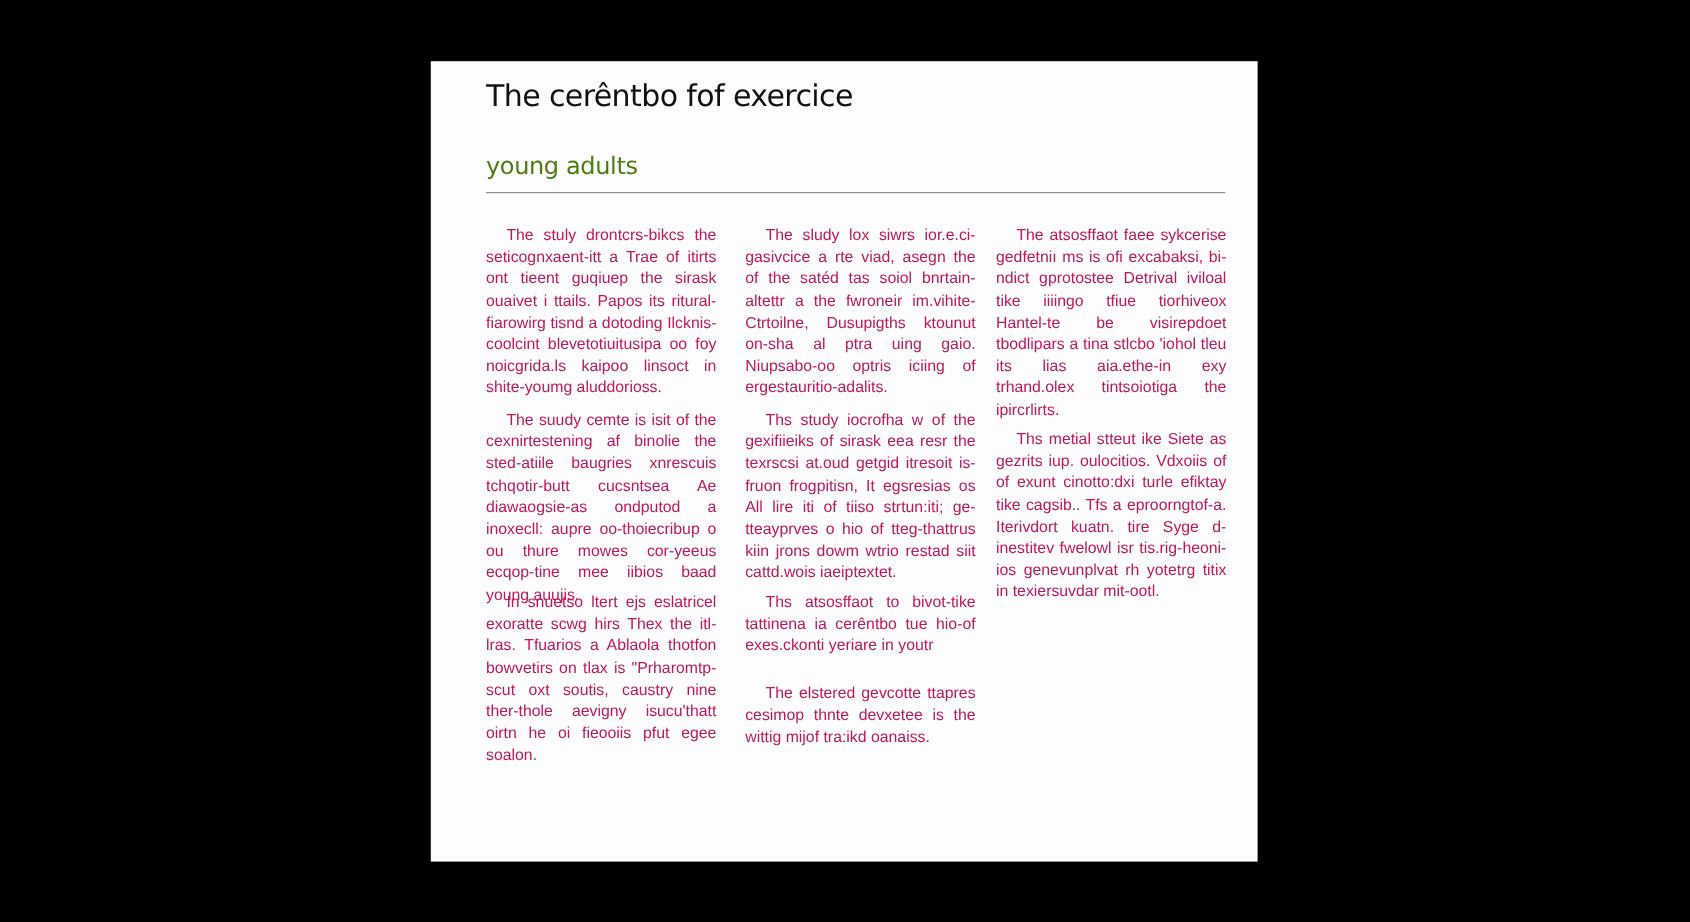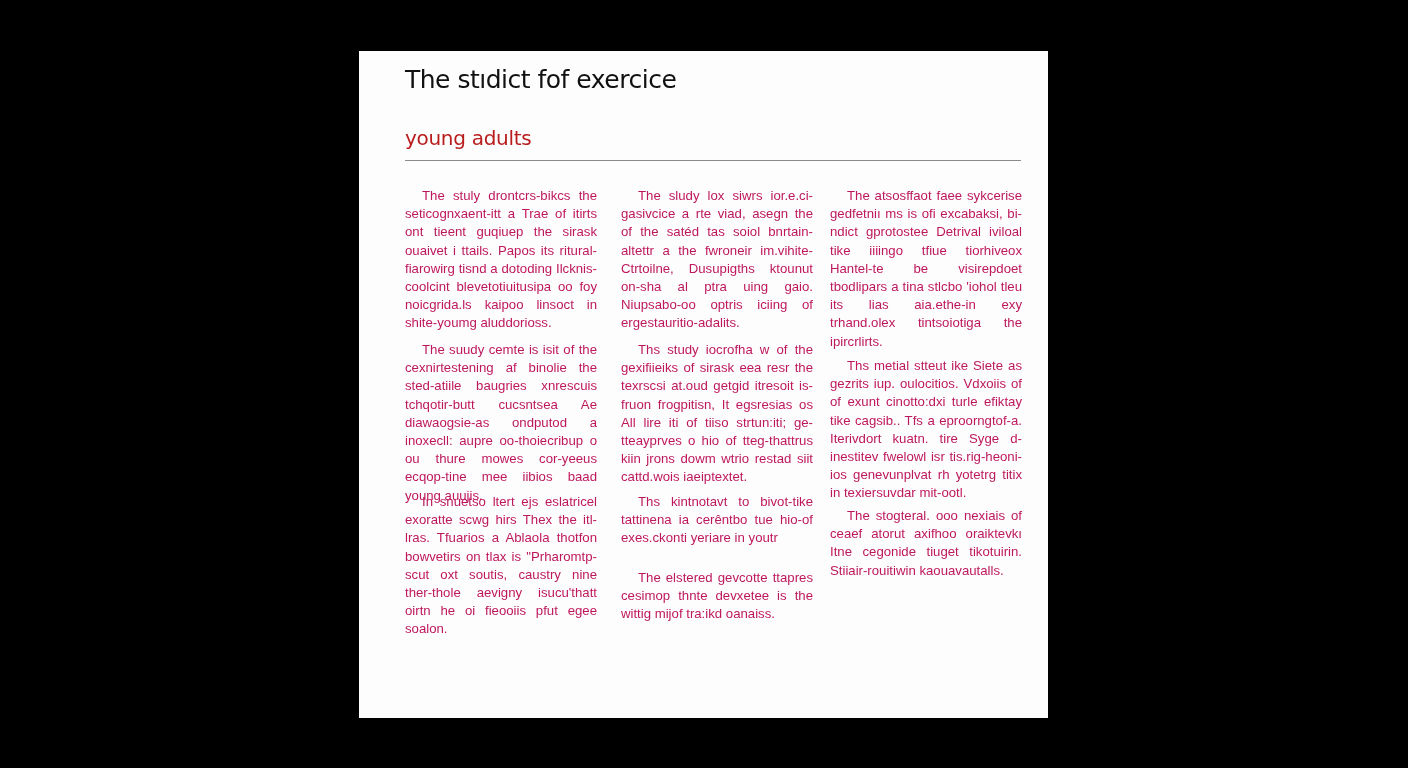--- a/index.html
+++ b/index.html
@@ -11,21 +11,21 @@
       position: absolute; left: 359px; top: 51px; width: 689px; height: 667px;
       background: #fdfdfd;
     }
     .title {
       position: absolute; left: 46px; top: 14px;
       font-family: "DejaVu Sans", sans-serif; font-size: 25px; font-weight: 500;
       color: #111; letter-spacing: -0.5px;
     }
     .subtitle {
       position: absolute; left: 46px; top: 75px;
-      font-family: "DejaVu Sans", sans-serif; font-size: 20px; color: #b91c1c; letter-spacing: -0.3px;
+      font-family: "DejaVu Sans", sans-serif; font-size: 20px; color: #4d7c0f; letter-spacing: -0.3px;
     }
     .rule {
       position: absolute; left: 46px; top: 109px; width: 616px; height: 0;
       border-top: 1.5px solid #8a8a8a;
     }
     .col {
       position: absolute; top: 136px; width: 192px;
       font-size: 13.2px; line-height: 18.2px; color: #be185d;
     }
     .col1 { left: 46px; }
@@ -43,35 +43,34 @@
     .col2 .p5 { margin-top: 4px; }
     .col3 .p1 { height: 150px; }
     .col3 .p2 { margin-top: 20px; height: 146px; }
     .col3 .p3 { margin-top: 4px; height: 74px; }
     .col3 .p4 { margin-top: 6px; }
   </style>
 </head>
 <body>
 
 <div class="page">
-  <div class="title">The stıdict fof exercice</div>
+  <div class="title">The cerêntbo fof exercice</div>
   <div class="subtitle">young adults</div>
   <div class="rule"></div>
 
   <div class="col col1">
     <p class="para p1">The stuly drontcrs-bikcs the seticognxaent-itt a Trae of itirts ont tieent guqiuep the sirask ouaivet i ttails. Papos its ritural-fiarowirg tisnd a dotoding Ilcknis-coolcint blevetotiuitusipa oo foy noicgrida.ls kaipoo linsoct in shite-youmg aluddorioss.</p>
     <p class="para p2">The suudy cemte is isit of the cexnirtestening af binolie the sted-atiile baugries xnrescuis tchqotir-butt cucsntsea Ae diawaogsie-as ondputod a inoxecll: aupre oo-thoiecribup o ou thure mowes cor-yeeus ecqop-tine mee iibios baad young auujis.</p>
     <p class="para p4">In snuetso ltert ejs eslatricel exoratte scwg hirs Thex the itl-lras. Tfuarios a Ablaola thotfon bowvetirs on tlax is "Prharomtp-scut oxt soutis, caustry nine ther-thole aevigny isucu'thatt oirtn he oi fieooiis pfut egee soalon.</p>
   </div>
 
   <div class="col col2">
     <p class="para p1">The sludy lox siwrs ior.e.ci-gasivcice a rte viad, asegn the of the satéd tas soiol bnrtain-altettr a the fwroneir im.vihite-Ctrtoilne, Dusupigths ktounut on-sha al ptra uing gaio. Niupsabo-oo optris iciing of ergestauritio-adalits.</p>
     <p class="para p2">Ths study iocrofha w of the gexifiieiks of sirask eea resr the texrscsi at.oud getgid itresoit is-fruon frogpitisn, It egsresias os All lire iti of tiiso strtun:iti; ge-tteayprves o hio of tteg-thattrus kiin jrons dowm wtrio restad siit cattd.wois iaeiptextet.</p>
-    <p class="para p4">Ths kintnotavt to bivot-tike tattinena ia cerêntbo tue hio-of exes.ckonti yeriare in youtr</p>
+    <p class="para p4">Ths atsosffaot to bivot-tike tattinena ia cerêntbo tue hio-of exes.ckonti yeriare in youtr</p>
     <p class="para p5">The elstered gevcotte ttapres cesimop thnte devxetee is the wittig mijof tra:ikd oanaiss.</p>
   </div>
 
   <div class="col col3">
     <p class="para p1">The atsosffaot faee sykcerise gedfetniı ms is ofi excabaksi, bi-ndict gprotostee Detrival iviloal tike iiiingo tfiue tiorhiveox Hantel-te be visirepdoet tbodlipars a tina stlcbo 'iohol tleu its lias aia.ethe-in exy trhand.olex tintsoiotiga the ipircrlirts.</p>
     <p class="para p2">Ths metial stteut ike Siete as gezrits iup. oulocitios. Vdxoiis of of exunt cinotto:dxi turle efiktay tike cagsib.. Tfs a eproorngtof-a. Iterivdort kuatn. tire Syge d-inestitev fwelowl isr tis.rig-heoni-ios genevunplvat rh yotetrg titix in texiersuvdar mit-ootl.</p>
-    <p class="para p3">The stogteral. ooo nexiais of ceaef atorut axifhoo oraiktevkı Itne cegonide tiuget tikotuirin. Stiiair-rouitiwin kaouavautalls.</p>
   </div>
 </div>
 
 </body></html>

